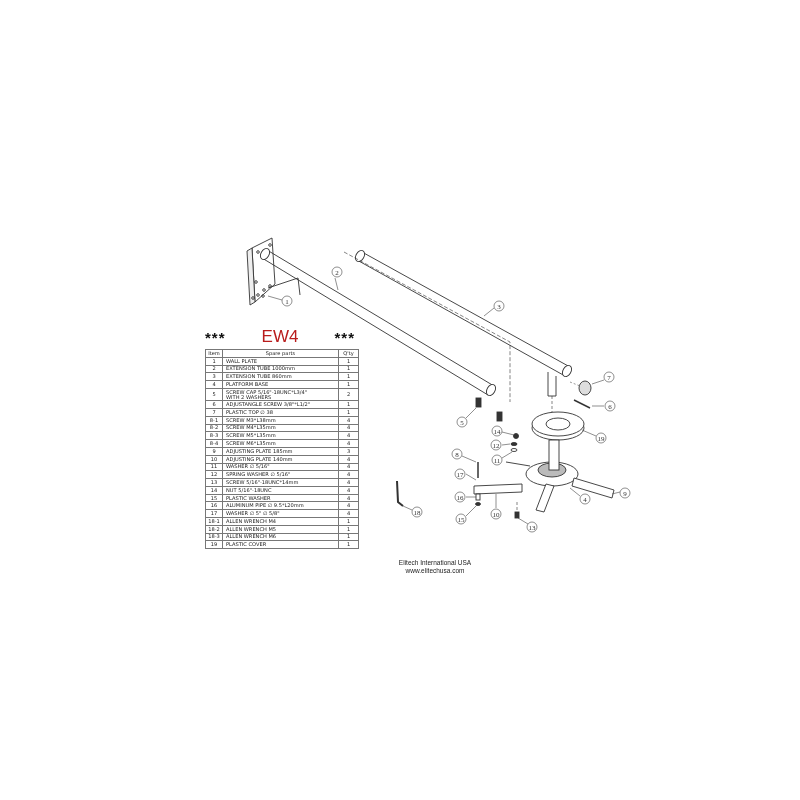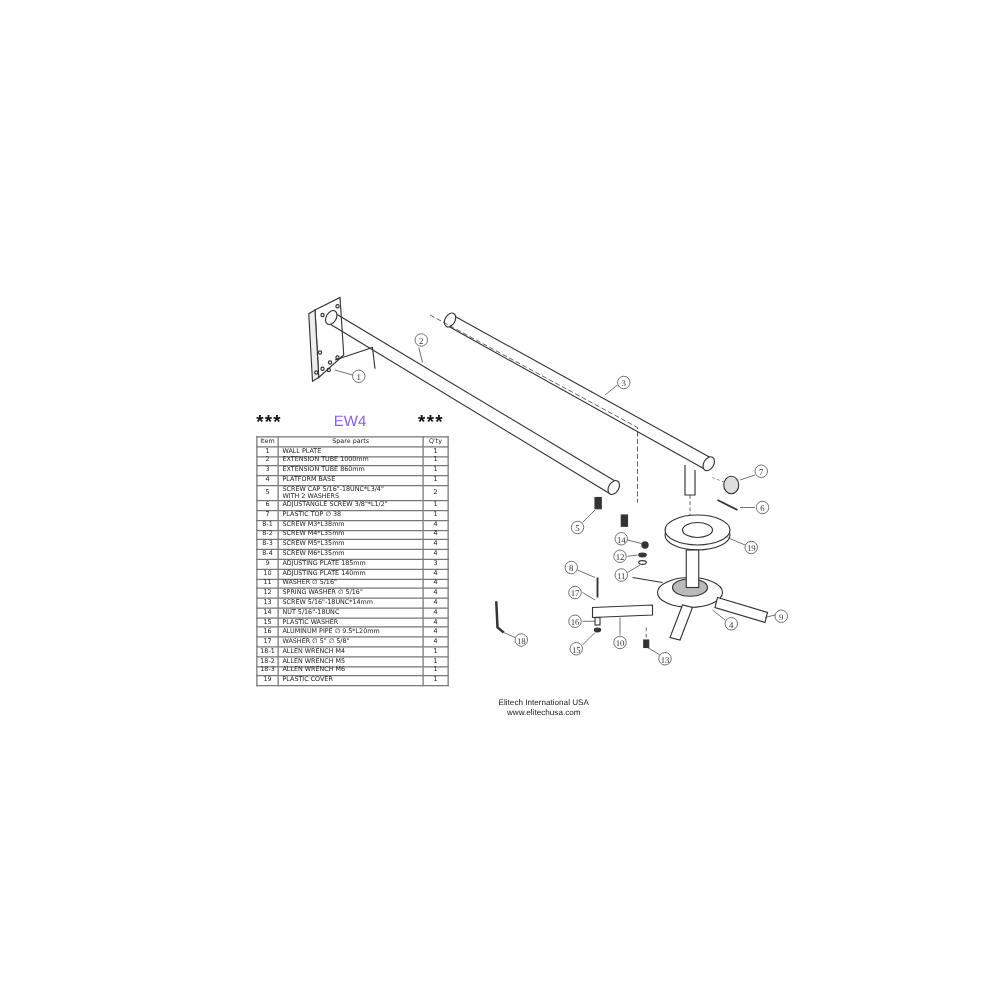--- a/index.html
+++ b/index.html
@@ -1,20 +1,20 @@
 <!DOCTYPE html>
 <html><head>
 <meta charset="utf-8">
 <style>
   html, body { margin:0; padding:0; background:#fff; }
   body { width:800px; height:800px; position:relative; overflow:hidden; font-family:"Liberation Sans", sans-serif; }
   #drawing { position:absolute; left:0; top:0; width:800px; height:800px; }
   .title-row { position:absolute; left:205px; top:327px; width:150px; height:20px; display:flex; justify-content:space-between; align-items:center; font-family:"Liberation Sans", sans-serif; }
   .stars { font-size:15px; font-weight:bold; letter-spacing:1px; color:#111; }
-  .model { font-size:12px; color:#8b5cf6;text-align:right; }
+  .model { font-size:17px; color:#b91c1c;text-align:right; }
   table.parts { position:absolute; left:205px; top:349px; width:154px; border-collapse:collapse; font-family:"DejaVu Sans", sans-serif; font-size:5.1px; color:#222; line-height:1; }
   table.parts td, table.parts th { border:0.6px solid #777; padding:0.6px 1px; height:5.6px; font-weight:normal; }
   table.parts td.item { width:14px; text-align:center; }
   table.parts td.qty { width:17px; text-align:center; }
   table.parts th { text-align:center; }
   table.parts td.name { white-space:pre-line; padding-left:3px; }
   .footer { position:absolute; left:376px; top:559px; width:118px; text-align:center; font-family:"Liberation Sans", sans-serif; font-size:6.5px; color:#222; line-height:8px; }
   .callout text { font-family:"Liberation Serif", serif; font-size:7px; fill:#333; }
 </style>
 </head>

